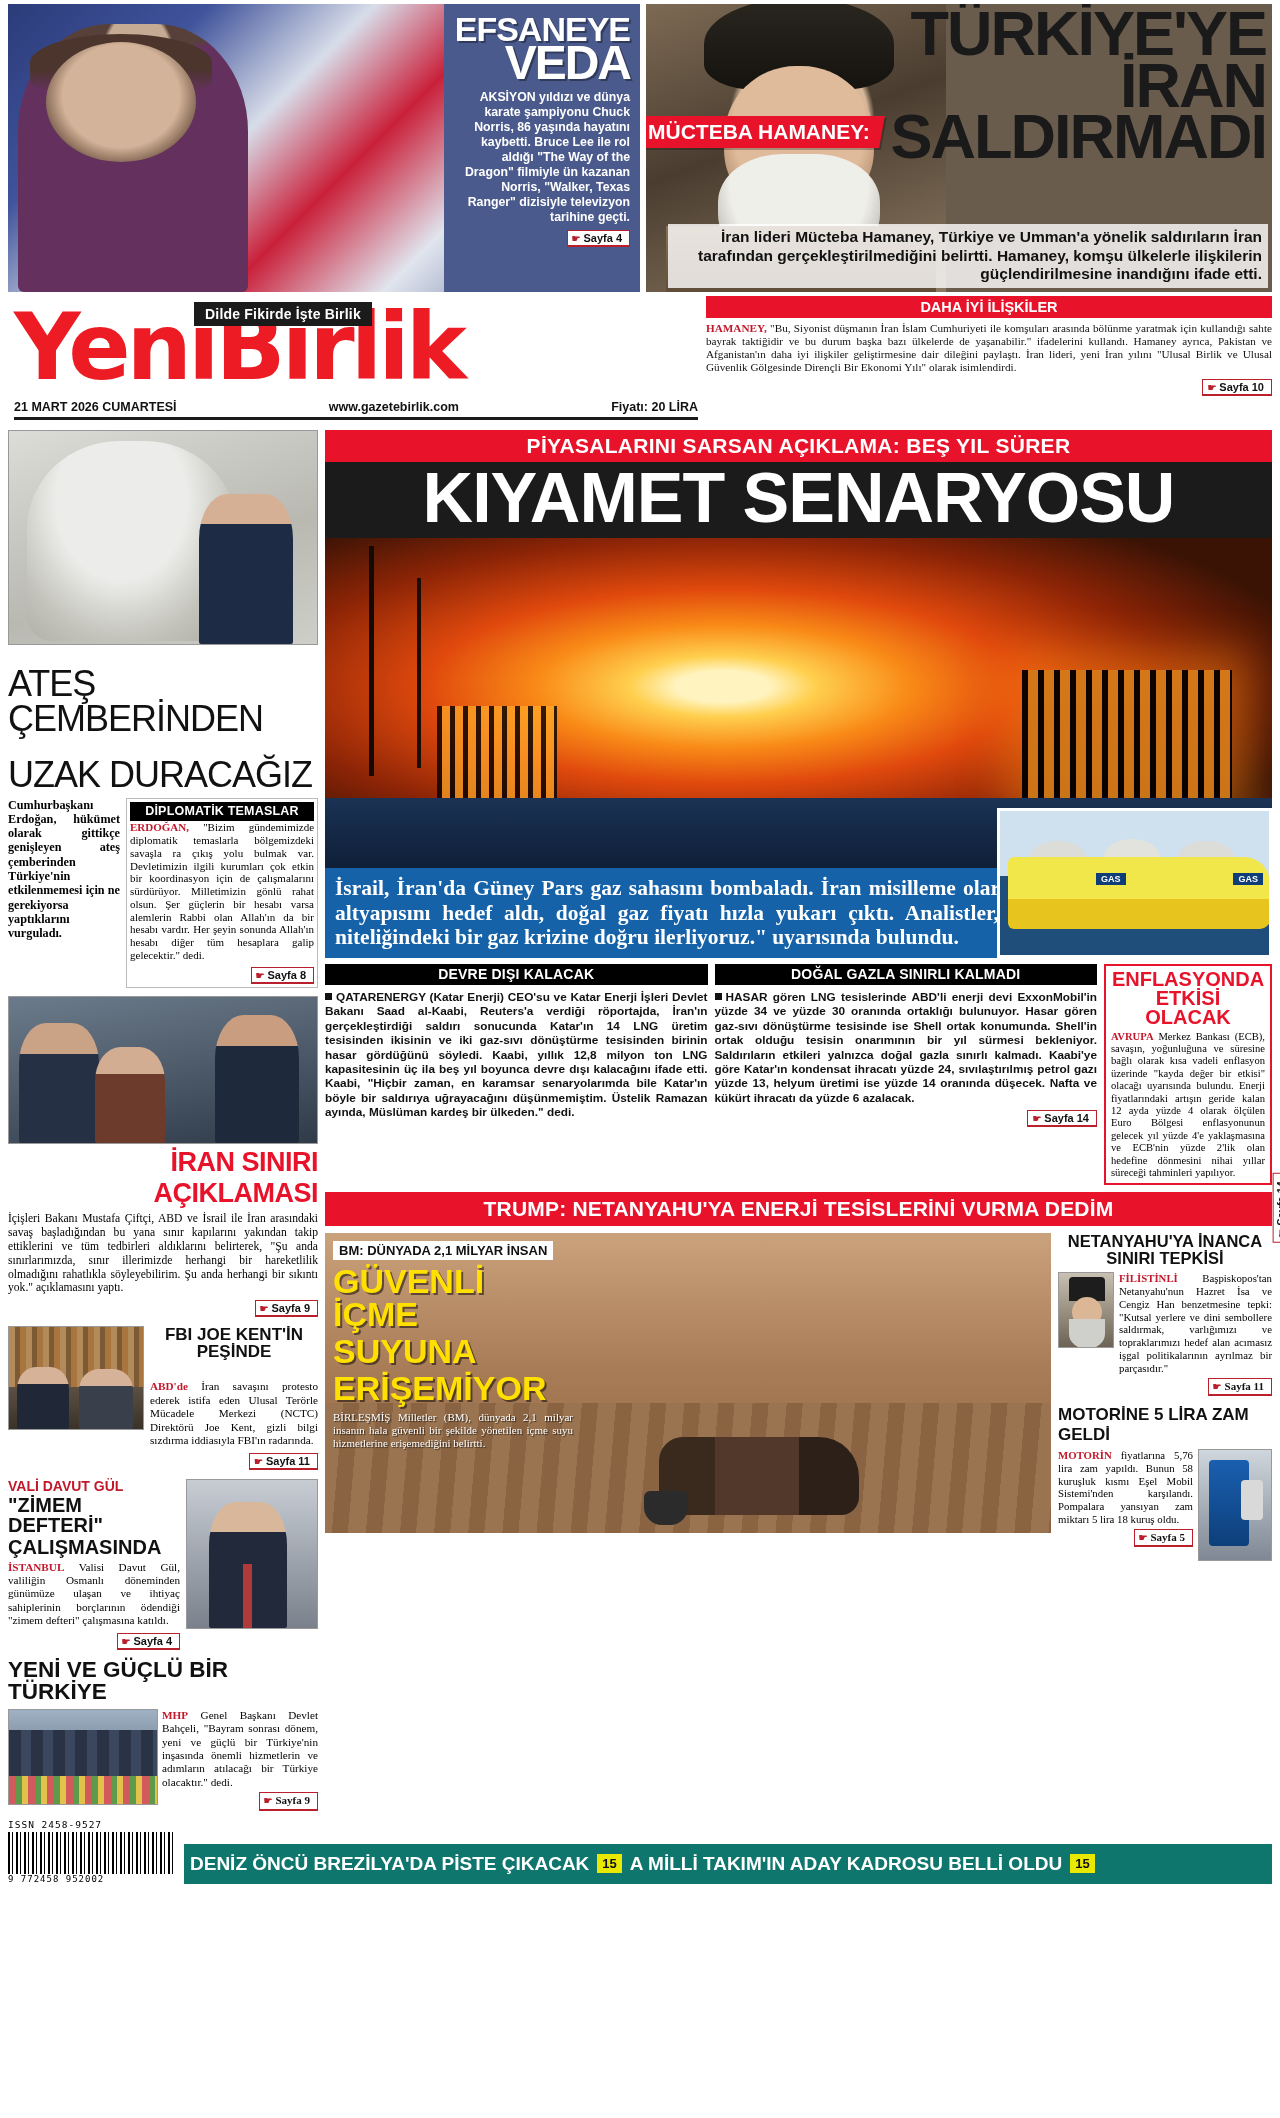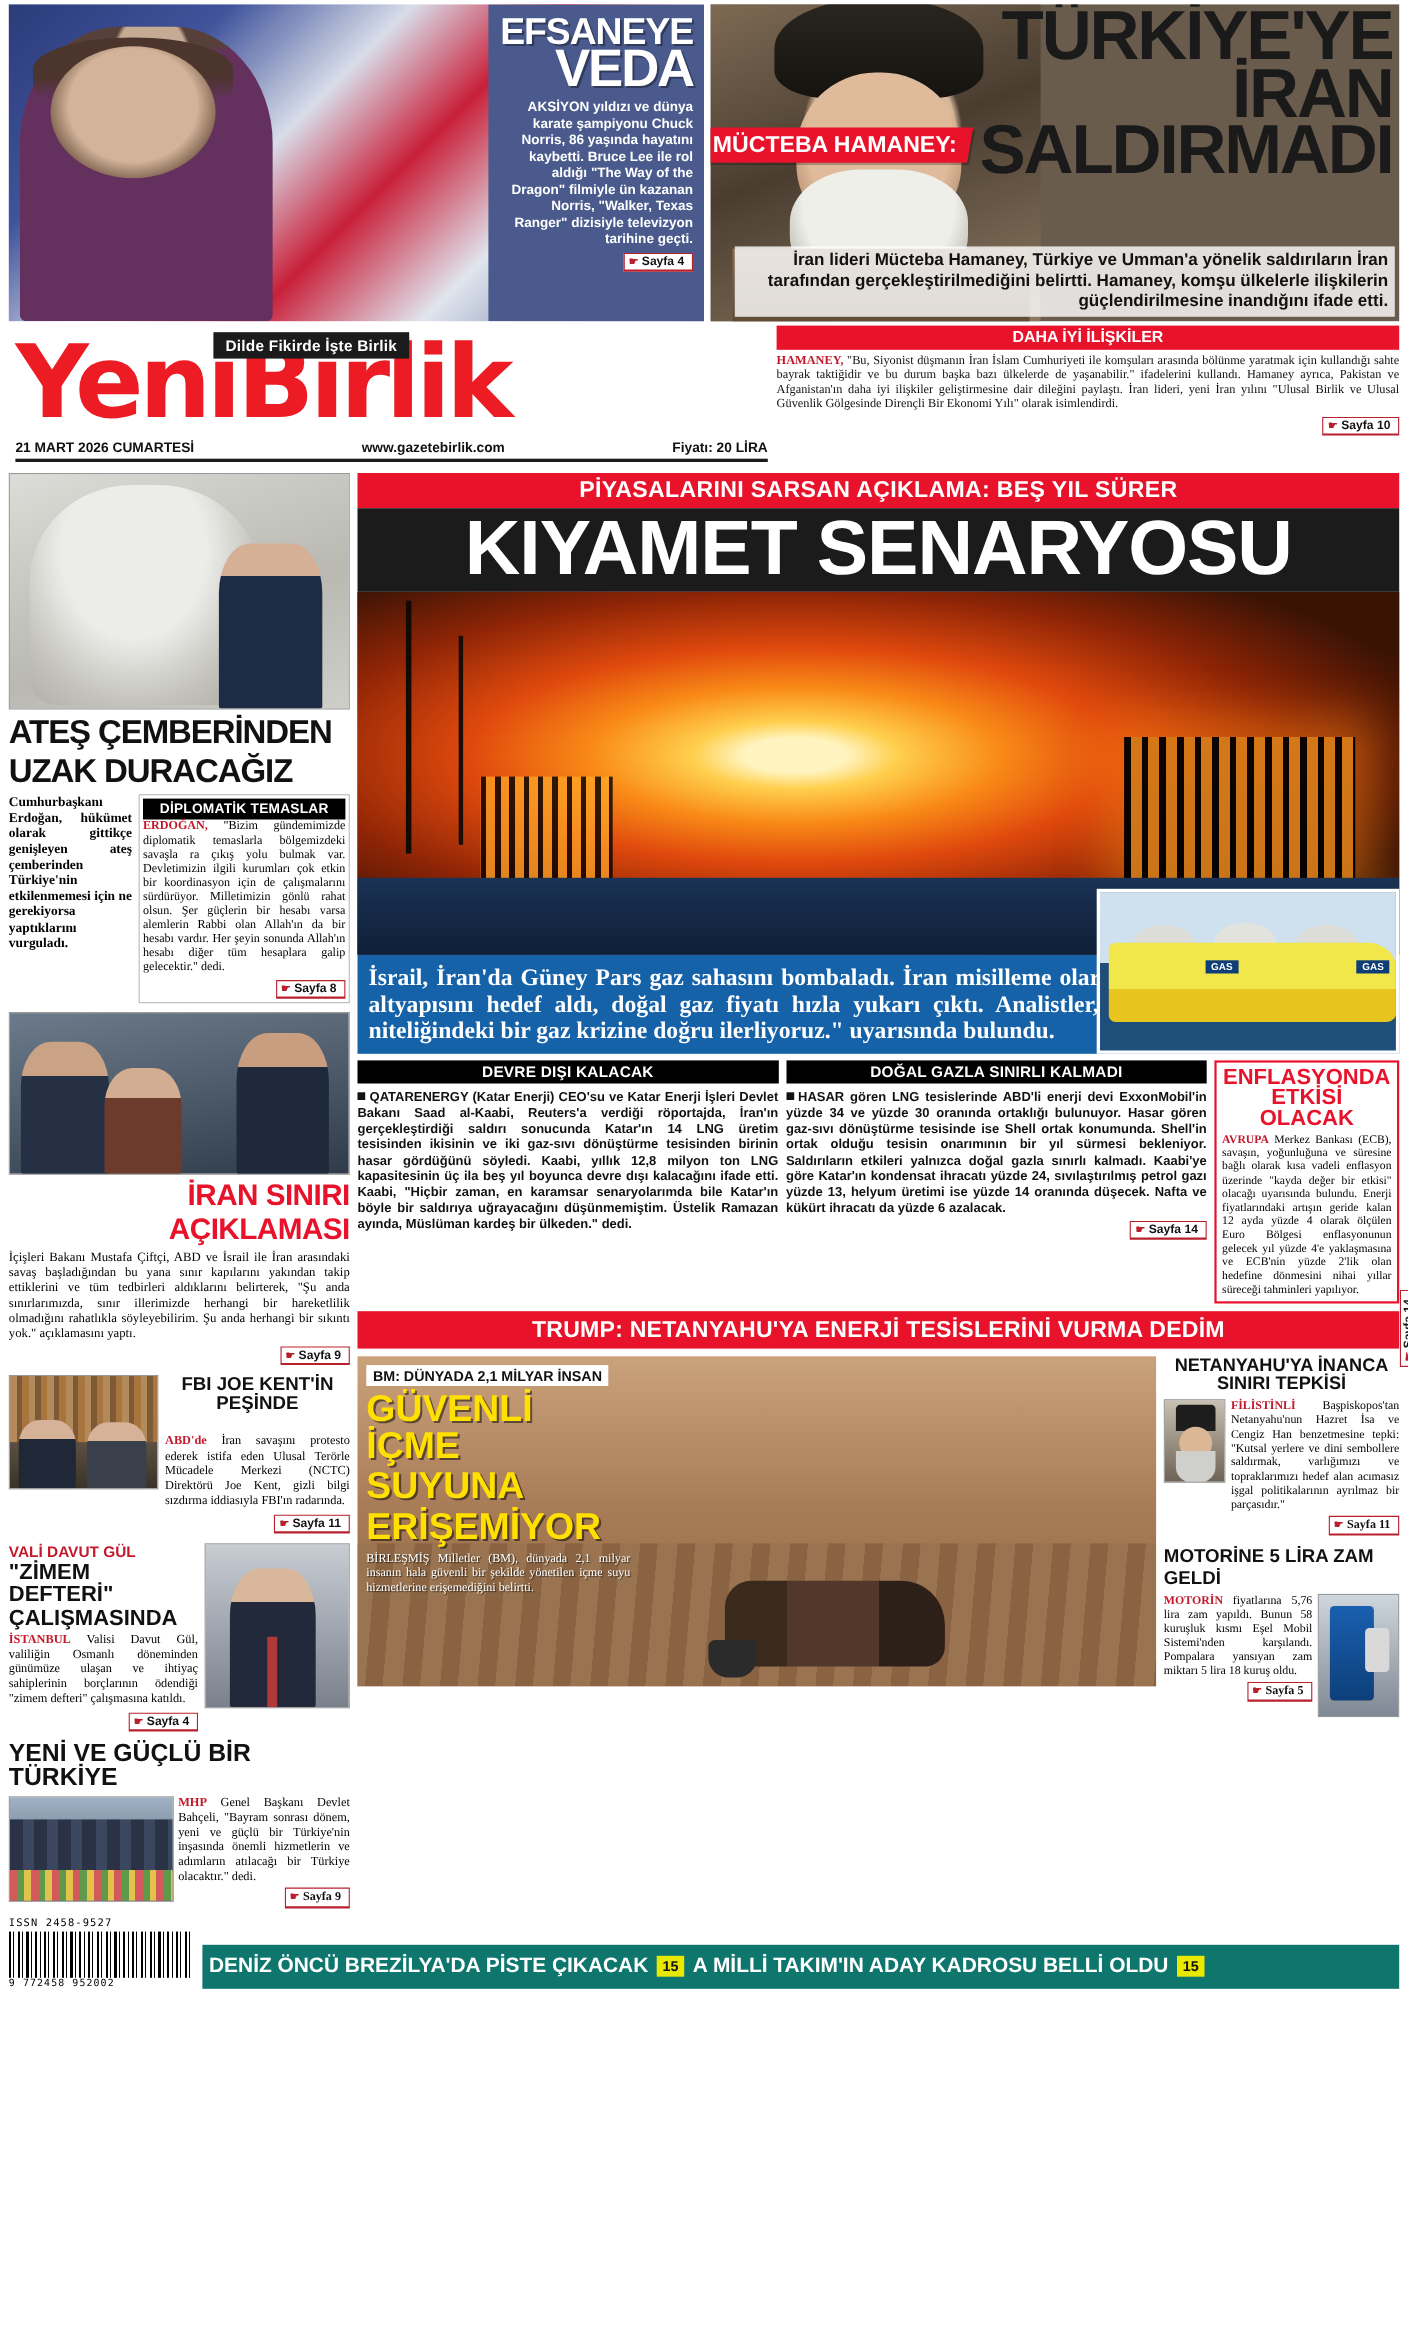--- a/index.html
+++ b/index.html
@@ -150,22 +150,22 @@
     position:absolute; left:18px; top:10px; width:210px; height:200px;
     background:radial-gradient(ellipse at 45% 30%, #ececea 0 40%, #c3c3bb 70%, #aaa8a0 100%);
     border-radius:44% 44% 12% 12%;
   }
   .erdogan-photo .man{
     position:absolute; right:24px; bottom:0; width:94px; height:150px;
     background:linear-gradient(180deg,#d6b094 0 20%, #1d2b45 20% 100%);
     border-radius:30% 30% 2px 2px;
   }
   .h-ates{
-    font-size:30px; font-weight:bold; line-height:.96; color:#111;
-    letter-spacing:-1px; margin-top:7px;
+    font-size:36px; font-weight:normal; line-height:.96; color:#111;
+    letter-spacing:-1px; margin-top:22px;
   }
   .two-col-left { display:flex; gap:6px; margin-top:5px; }
   .two-col-left .a { width:112px; font-weight:bold; font-size:12.2px; line-height:1.17; font-family:"Liberation Serif",serif; text-align:justify;}
   .two-col-left .b { flex:1; border:1px solid #bbb; padding:3px; }
   .erdo-quote{ font-family:"Liberation Serif", serif; font-size:11px; line-height:1.16; text-align:justify; }
   .erdo-quote b { color:#c2182b; }
 
   .iran-sinir-photo{
     height:148px; border:1px solid #999; position:relative; overflow:hidden; margin-top:8px;
     background:linear-gradient(170deg,#6c7b8b,#2f3b49);

